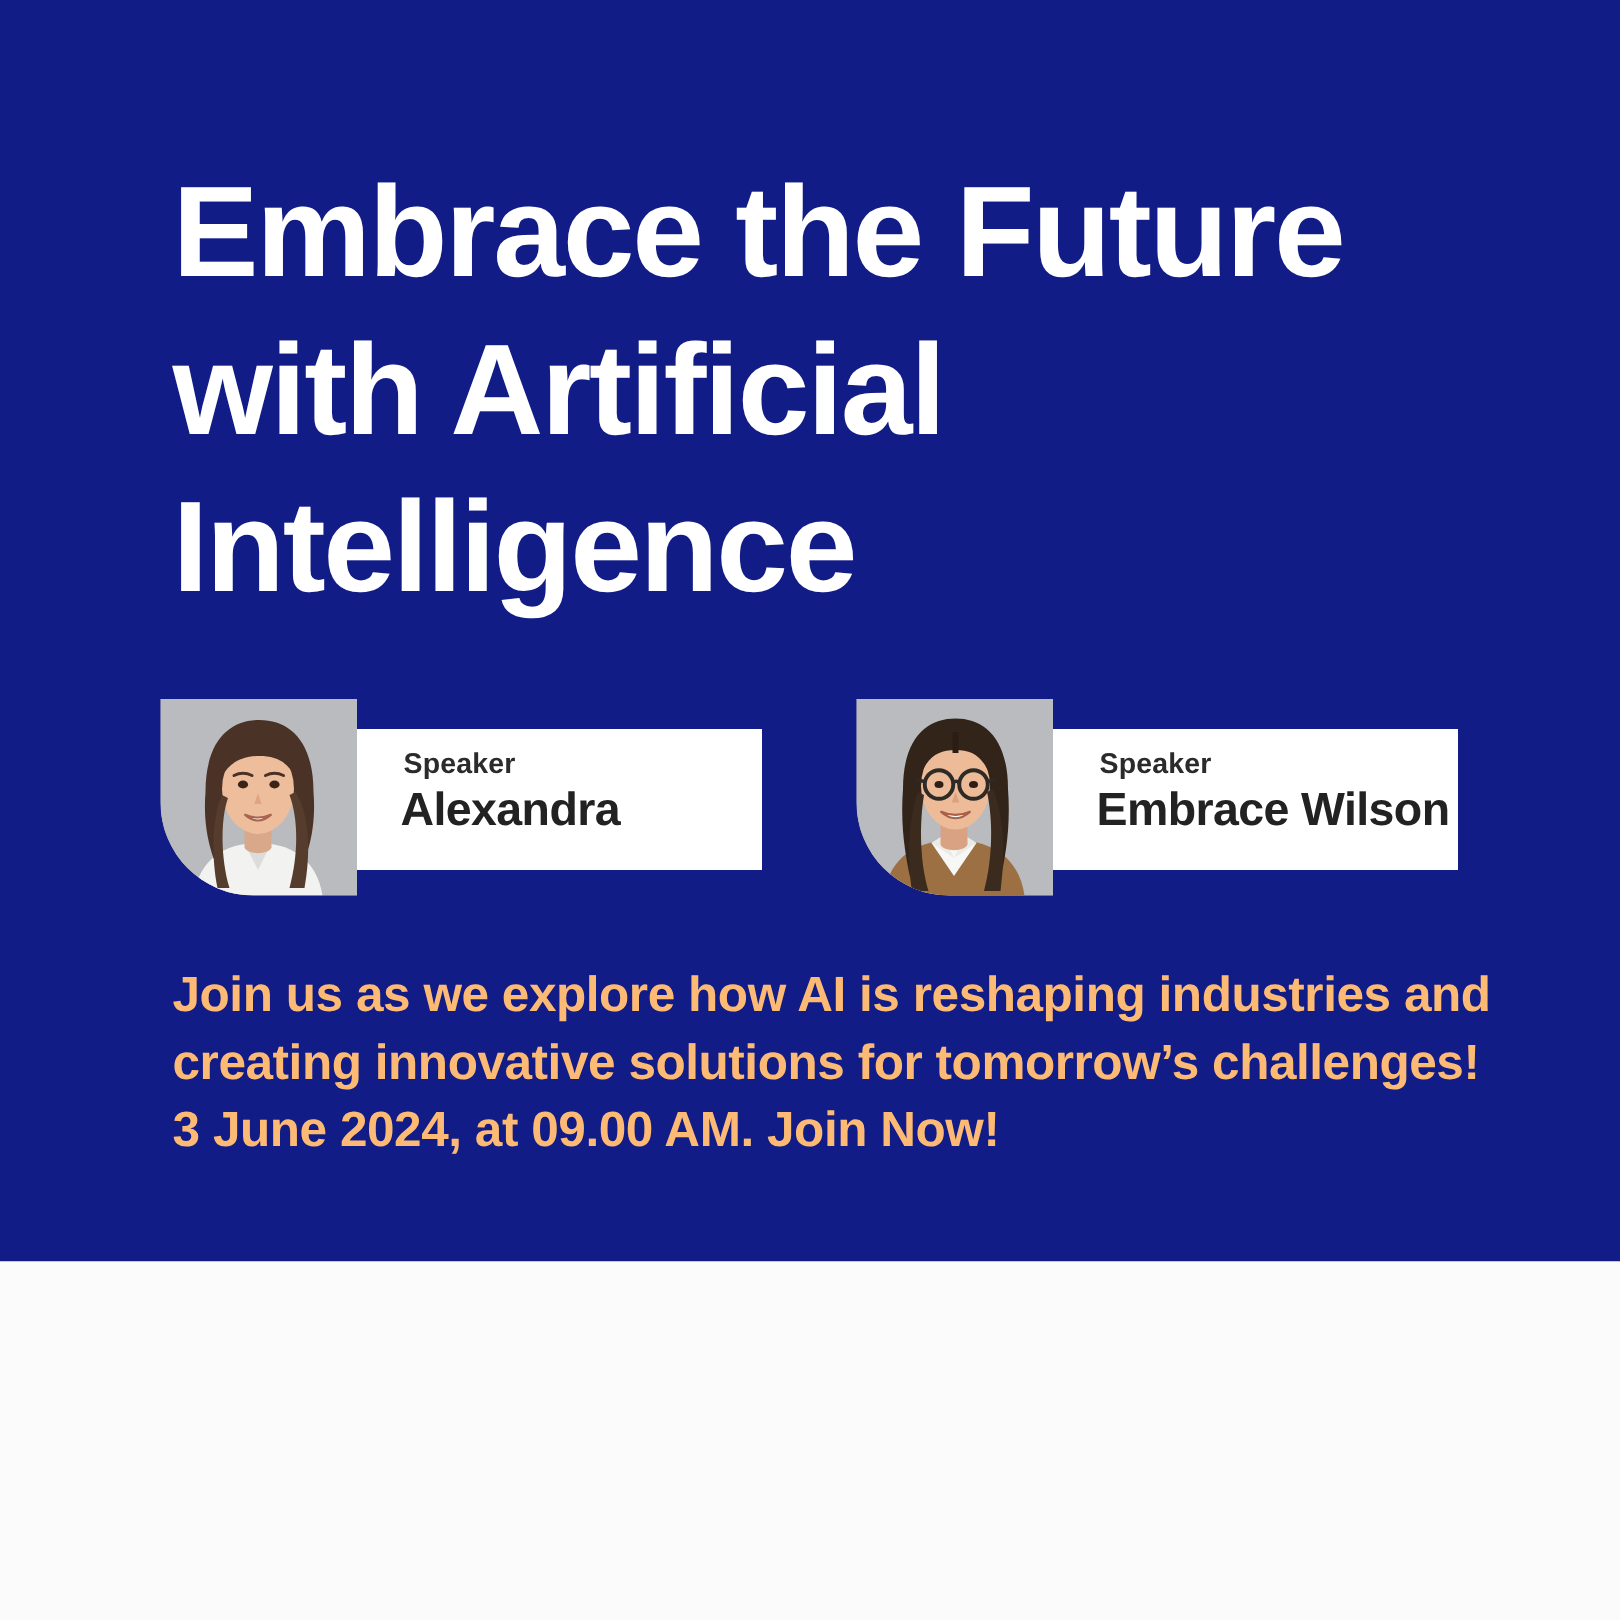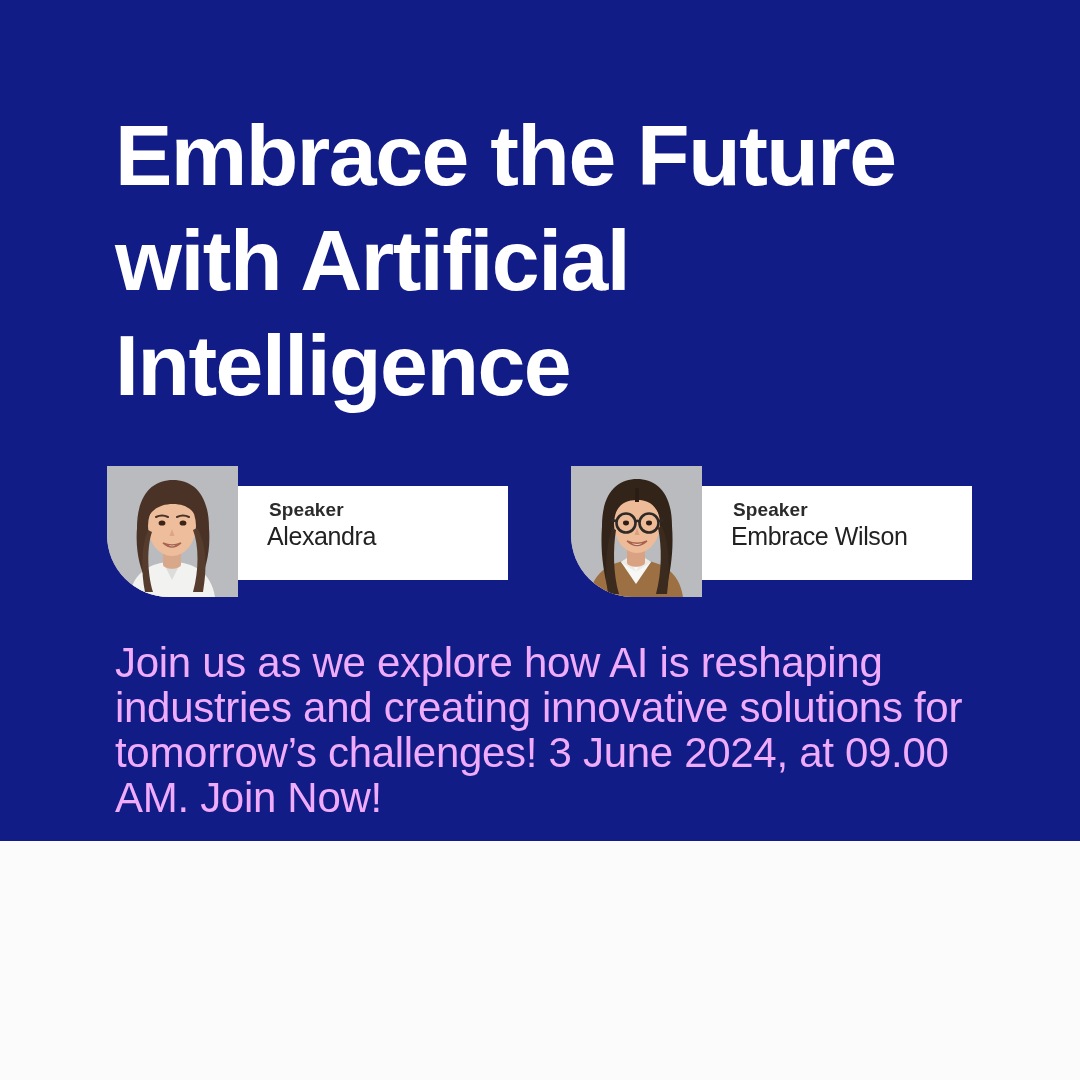--- a/index.html
+++ b/index.html
@@ -72,22 +72,22 @@
     top: 13px;
     font-size: 19px;
     font-weight: 700;
     color: #2b2b2b;
     letter-spacing: 0.1px;
   }
   .speaker-plate .name {
     position: absolute;
     left: 29px;
     top: 36px;
-    font-size: 25px;
-    font-weight: 400;
+    font-size: 31px;
+    font-weight: 700;
     color: #222222;
     letter-spacing: -0.4px;
     white-space: nowrap;
   }
 
   .speaker-photo {
     position: absolute;
     left: 0;
     top: 0;
     width: 131px;
@@ -98,24 +98,24 @@
   }
   .speaker-photo svg { display: block; width: 131px; height: 131px; }
 
   
   .body-copy {
     position: absolute;
     left: 115px;
     top: 640px;
     width: 880px;
     margin: 0;
-    color: #f0abfc;
-    font-size: 42px;
+    color: #fdba74;
+    font-size: 33px;
     line-height: 45px;
-    font-weight: 400;
+    font-weight: 700;
     letter-spacing: -0.3px;
     white-space: pre-line;
   }
 
   
   .footer {
     position: absolute;
     left: 0;
     top: 841px;
     width: 1080px;

